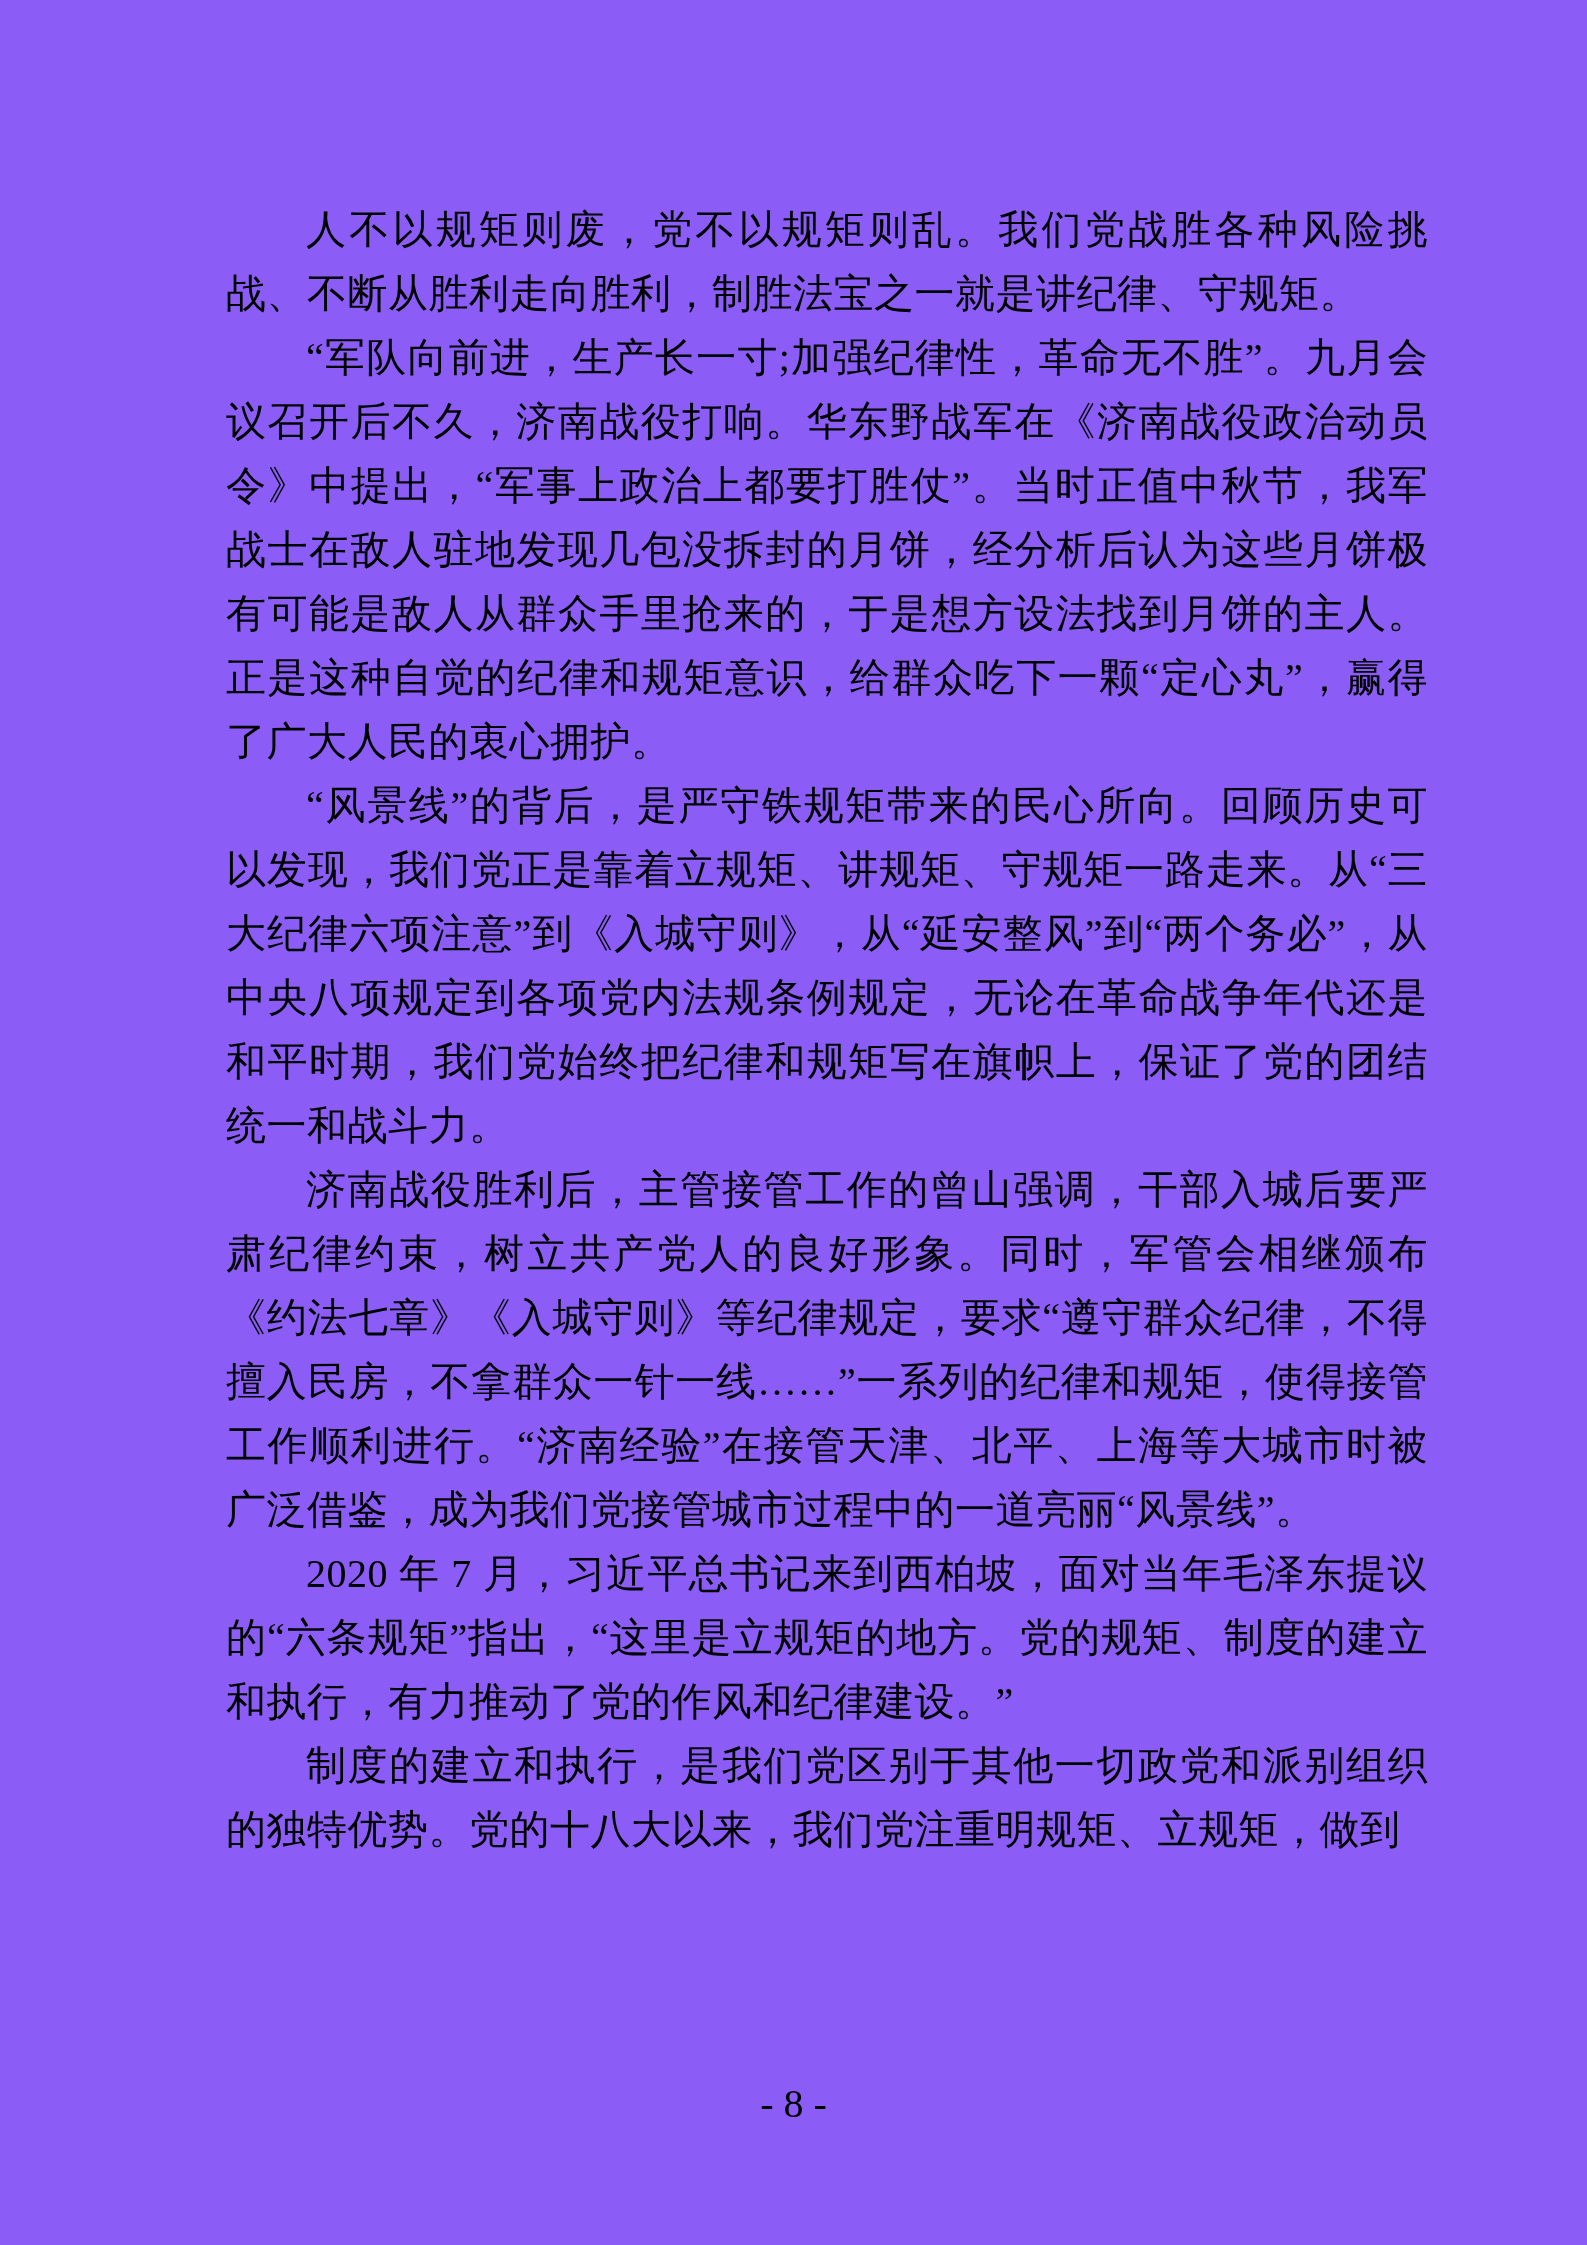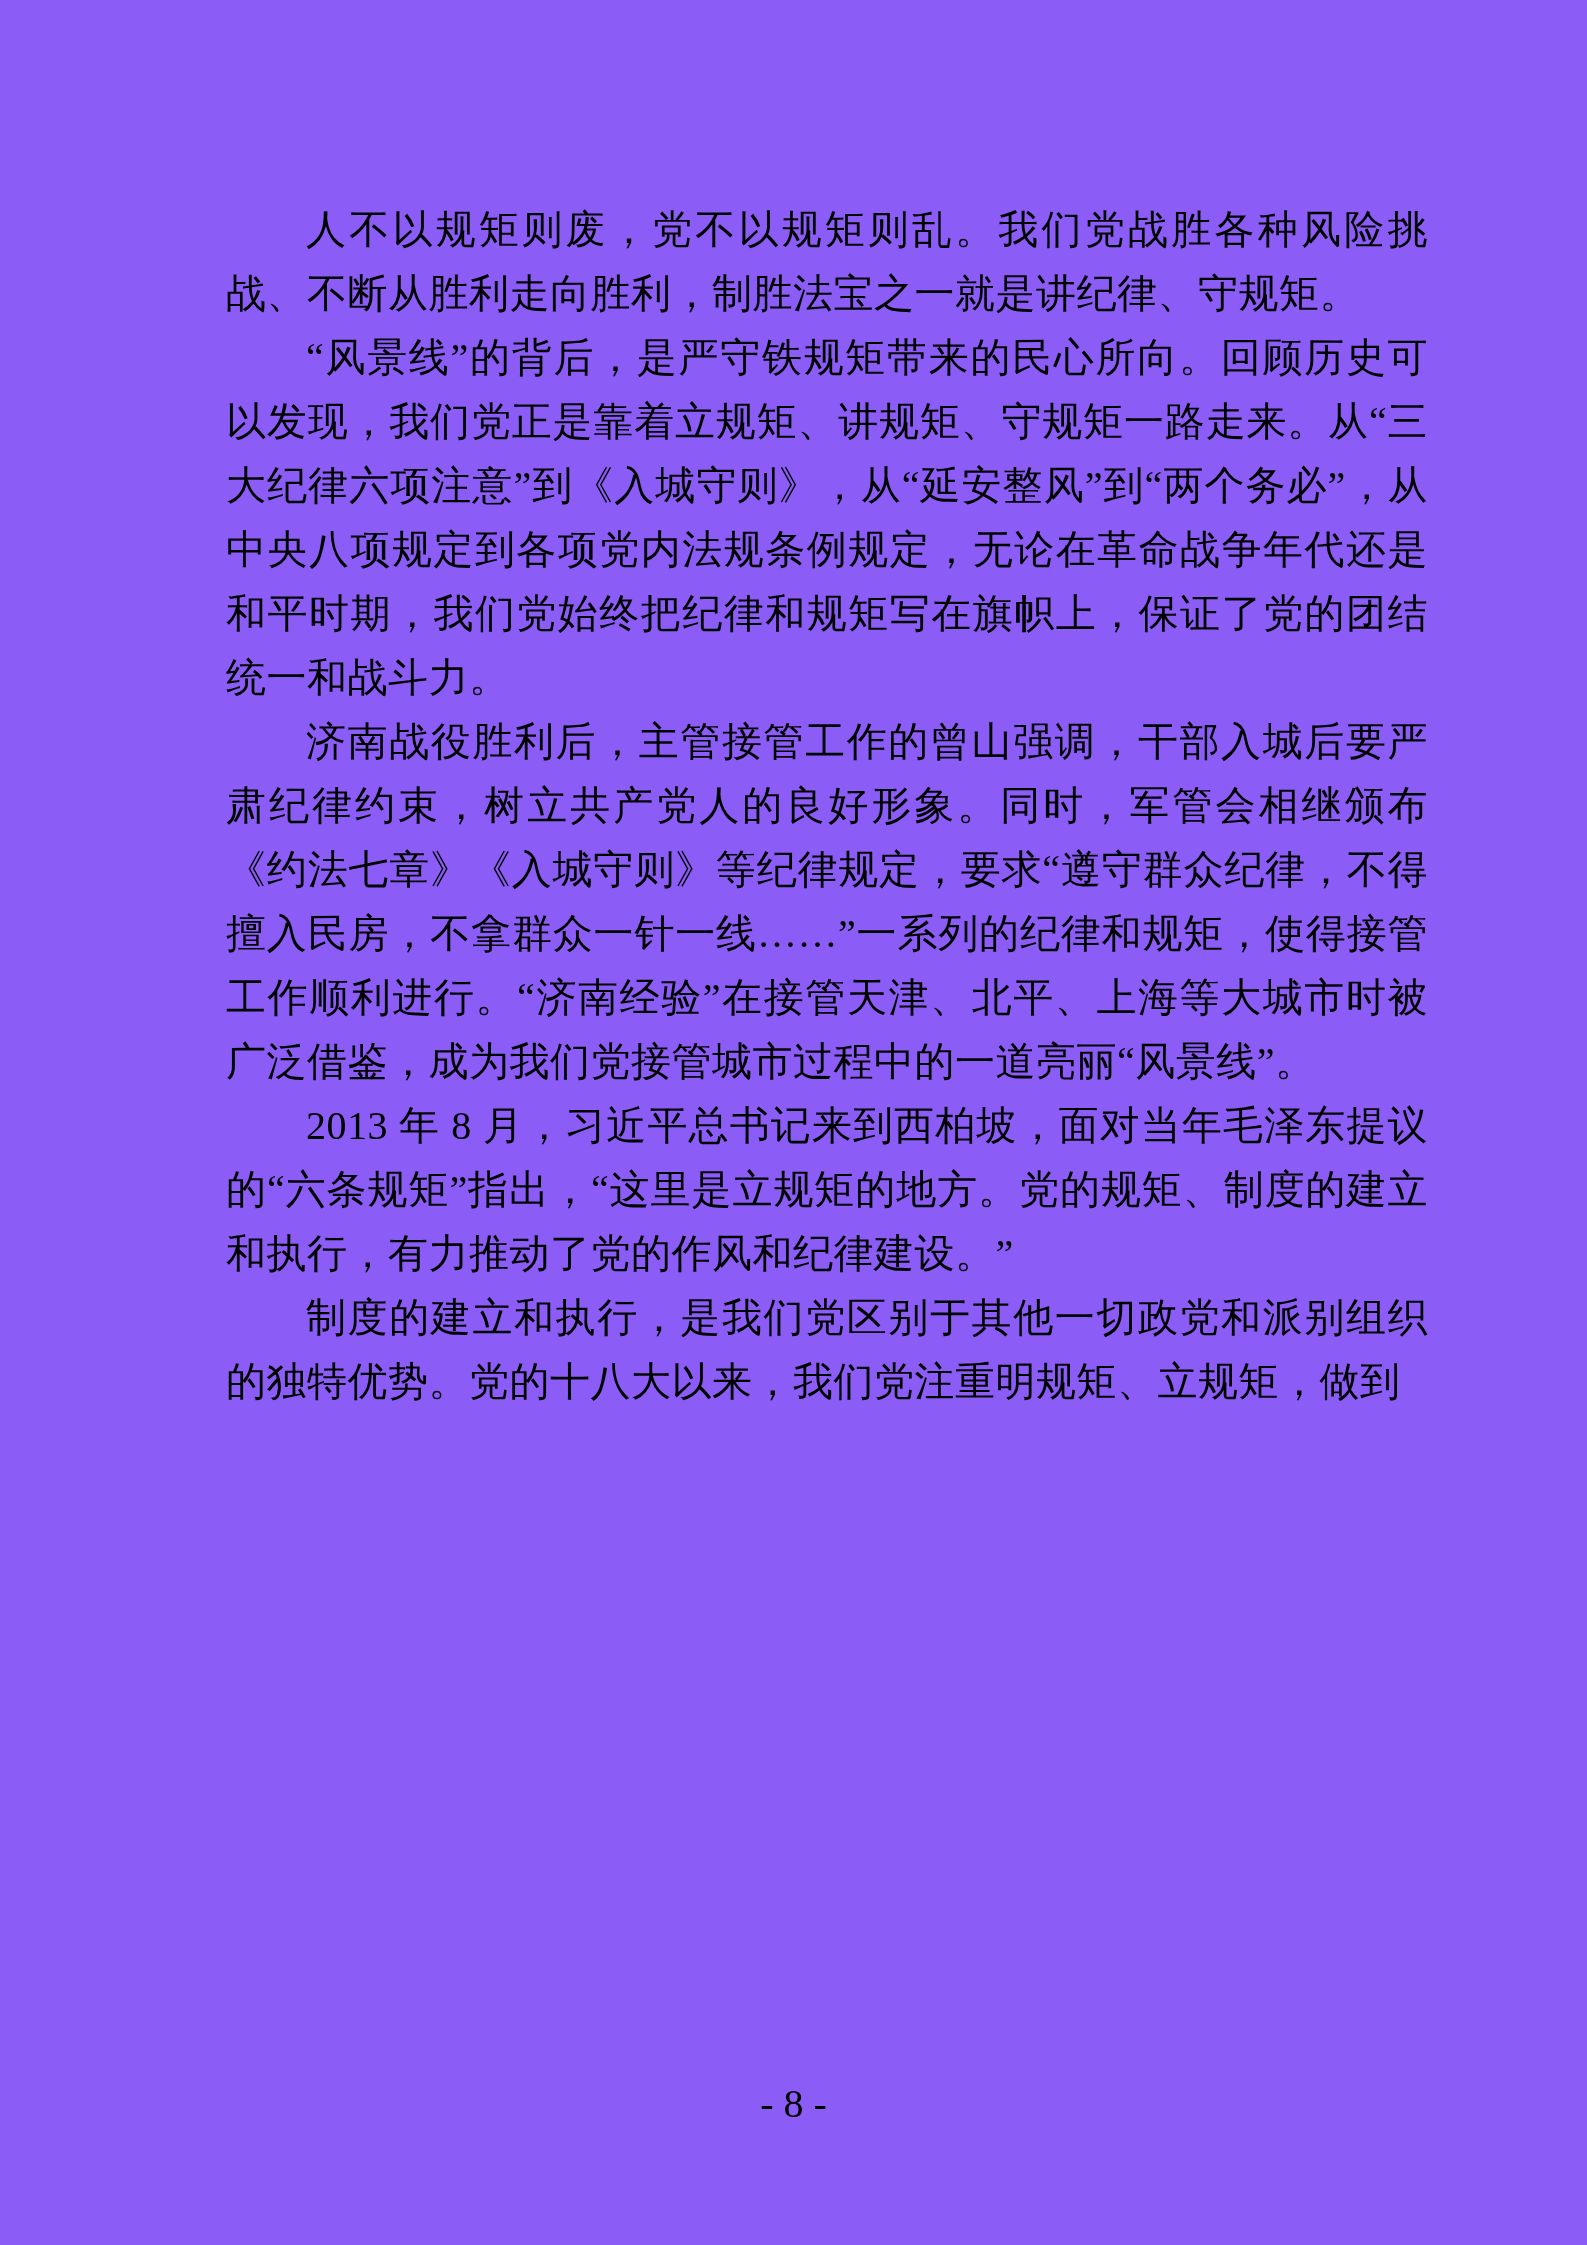--- a/index.html
+++ b/index.html
@@ -43,19 +43,20 @@
     font-size: 40px;
     color: #000000;
   }
 </style>
 </head>
 <body>
 
 <div class="page">
   <main class="content">
     <p>人不以规矩则废，党不以规矩则乱。我们党战胜各种风险挑战、不断从胜利走向胜利，制胜法宝之一就是讲纪律、守规矩。</p>
+    <p>“军队向前进，生产长一寸;加强纪律性，革命无不胜”。九月会议召开后不久，济南战役打响。华东野战军在《济南战役政治动员令》中提出，“军事上政治上都要打胜仗”。当时正值中秋节，我军战士在敌人驻地发现几包没拆封的月饼，经分析后认为这些月饼极有可能是敌人从群众手里抢来的，于是想方设法找到月饼的主人。正是这种自觉的纪律和规矩意识，给群众吃下一颗“定心丸”，赢得了广大人民的衷心拥护。</p>
     <p>“风景线”的背后，是严守铁规矩带来的民心所向。回顾历史可以发现，我们党正是靠着立规矩、讲规矩、守规矩一路走来。从“三大纪律六项注意”到《入城守则》，从“延安整风”到“两个务必”，从中央八项规定到各项党内法规条例规定，无论在革命战争年代还是和平时期，我们党始终把纪律和规矩写在旗帜上，保证了党的团结统一和战斗力。</p>
     <p>济南战役胜利后，主管接管工作的曾山强调，干部入城后要严肃纪律约束，树立共产党人的良好形象。同时，军管会相继颁布《约法七章》《入城守则》等纪律规定，要求“遵守群众纪律，不得擅入民房，不拿群众一针一线……”一系列的纪律和规矩，使得接管工作顺利进行。“济南经验”在接管天津、北平、上海等大城市时被广泛借鉴，成为我们党接管城市过程中的一道亮丽“风景线”。</p>
-    <p>2013 年 8 月，习近平总书记来到西柏坡，面对当年毛泽东提议的“六条规矩”指出，“这里是立规矩的地方。党的规矩、制度的建立和执行，有力推动了党的作风和纪律建设。”</p>
+    <p>2020 年 7 月，习近平总书记来到西柏坡，面对当年毛泽东提议的“六条规矩”指出，“这里是立规矩的地方。党的规矩、制度的建立和执行，有力推动了党的作风和纪律建设。”</p>
     <p>制度的建立和执行，是我们党区别于其他一切政党和派别组织的独特优势。党的十八大以来，我们党注重明规矩、立规矩，做到</p>
   </main>
   <div class="footer">- 8 -</div>
 </div>
 
 </body></html>

